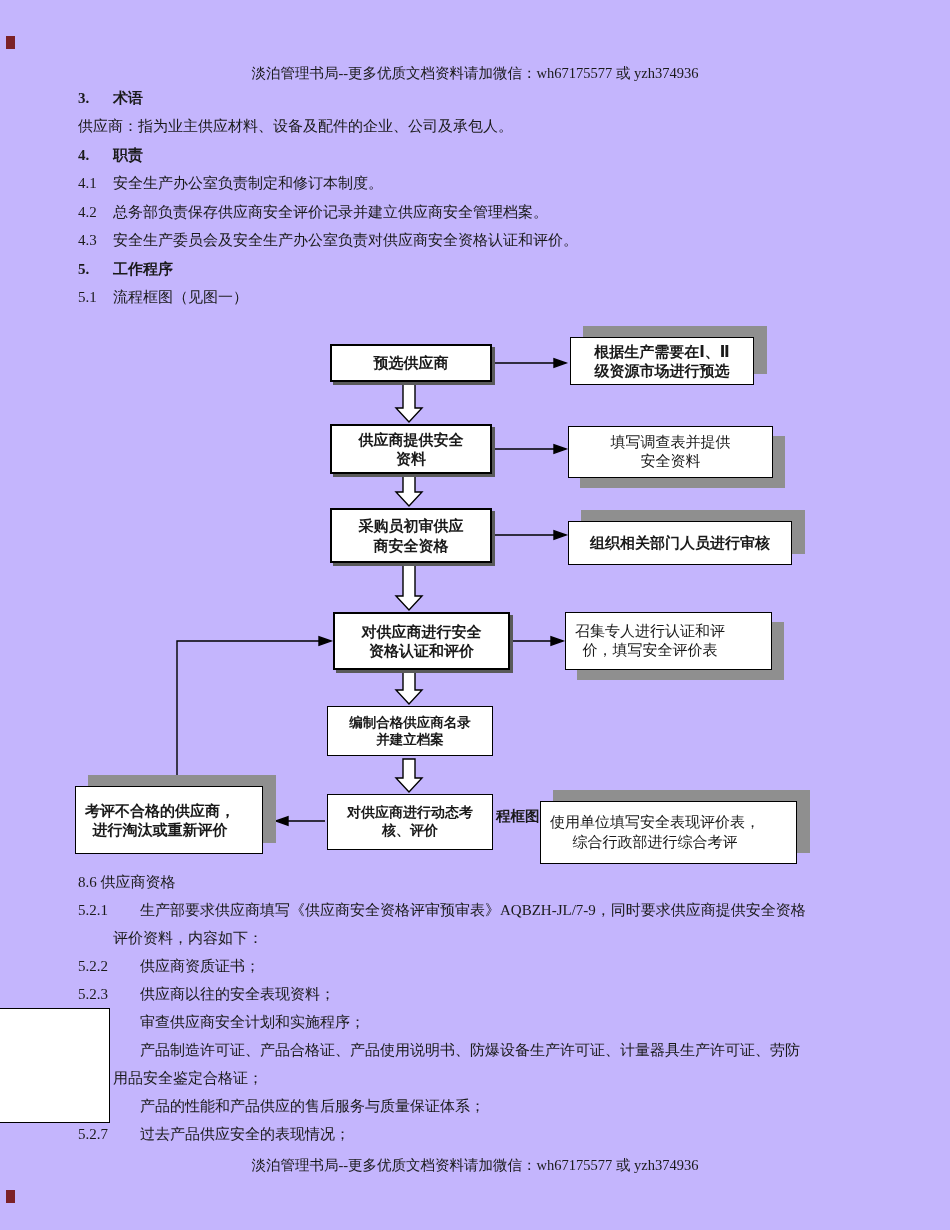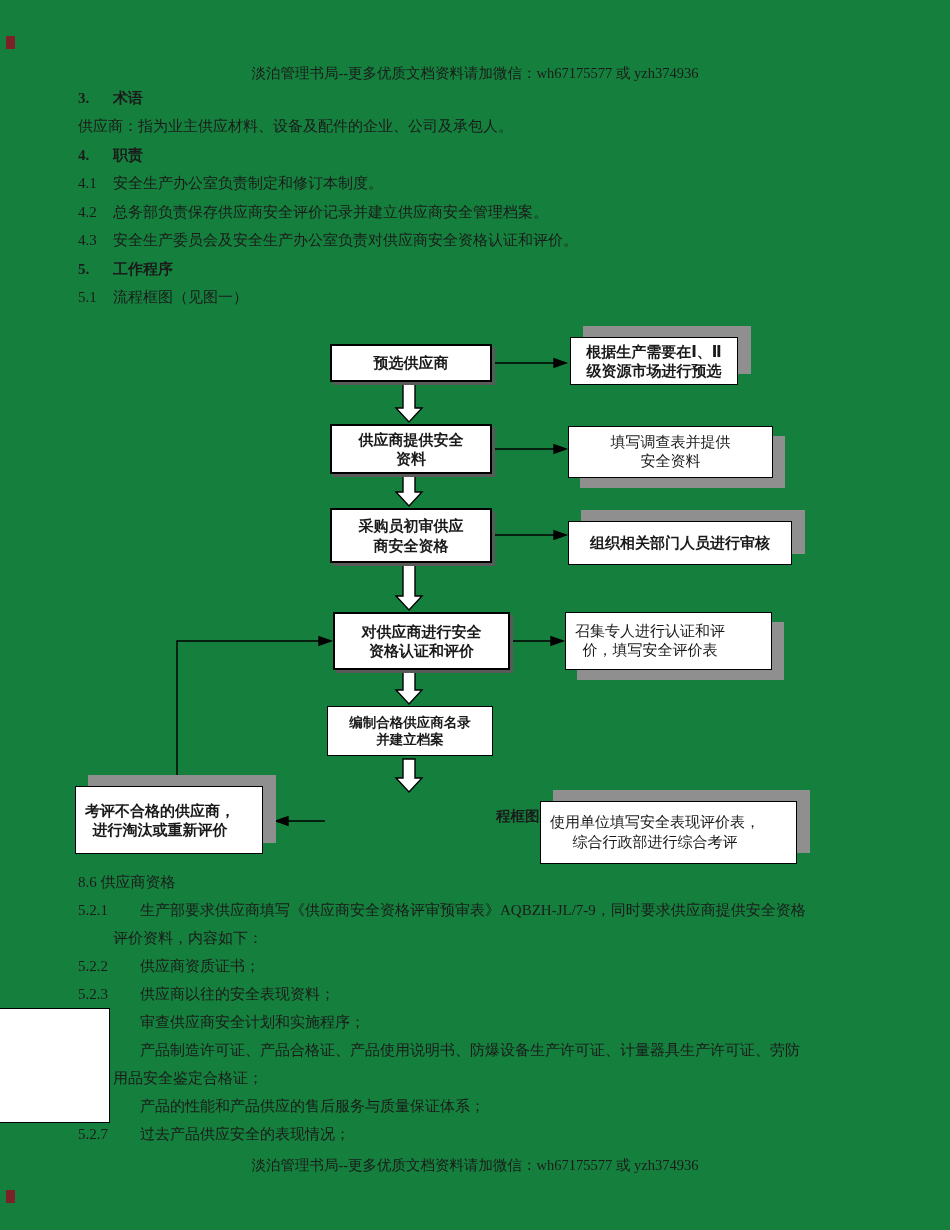--- a/index.html
+++ b/index.html
@@ -1,18 +1,18 @@
 <!DOCTYPE html>
 <html><head>
 <meta charset="utf-8">
 <style>
   * { margin:0; padding:0; box-sizing:border-box; }
   html,body { background:#ffffff; }
   .page {
-    position:relative; width:950px; height:1230px; background:#15803d;
+    position:relative; width:950px; height:1230px; background:#c4b5fd;
     font-family:"Liberation Serif","DejaVu Serif",serif;
     font-size:15px; color:#1a1a1a; overflow:hidden;
   }
   .hdr, .ftr { position:absolute; left:0; right:0; text-align:center; font-size:14.5px; }
   .hdr { top:64px; }
   .ftr { top:1156px; }
   .corner-mark { position:absolute; width:9px; height:13px; background:#7c2127; }
   .corner-mark.top { left:6px; top:36px; }
   .corner-mark.bottom { left:6px; top:1190px; }
 
@@ -122,22 +122,24 @@
 
     <div class="fb sh" style="left:330px; top:29px;  width:162px; height:38px;"><span>预选供应商</span></div>
     <div class="fb sh" style="left:330px; top:109px; width:162px; height:50px;"><span>供应商提供安全
 资料</span></div>
     <div class="fb sh" style="left:330px; top:193px; width:162px; height:55px;"><span>采购员初审供应
 商安全资格</span></div>
     <div class="fb sh" style="left:333px; top:297px; width:177px; height:58px;"><span>对供应商进行安全
 资格认证和评价</span></div>
     <div class="fb thin" style="left:327px; top:391px; width:166px; height:50px; font-size:13.5px;"><span>编制合格供应商名录
 并建立档案</span></div>
+    <div class="fb thin" style="left:327px; top:479px; width:166px; height:56px; font-size:14px;"><span>对供应商进行动态考
+核、评价</span></div>
 
-    <div class="fb thin sur" style="left:570px; top:22px;  width:168px; height:48px;align-items:center;"><span>根据生产需要在Ⅰ、Ⅱ
+    <div class="fb thin sur" style="left:570px; top:22px;  width:184px; height:48px;align-items:center;"><span>根据生产需要在Ⅰ、Ⅱ
 级资源市场进行预选</span></div>
     <div class="fb thin serif sdr" style="left:568px; top:111px; width:205px; height:52px;"><span>填写调查表并提供
 安全资料</span></div>
     <div class="fb thin sur" style="left:568px; top:206px; width:224px; height:44px;"><span>组织相关部门人员进行审核</span></div>
     <div class="fb thin serif sdr left" style="left:565px; top:297px; width:207px; height:58px;"><span>召集专人进行认证和评
 价，填写安全评价表</span></div>
     <div class="fb thin serif sur left" style="left:540px; top:486px; width:257px; height:63px;"><span>使用单位填写安全表现评价表，
 综合行政部进行综合考评</span></div>
 
     <div class="fb thin sur left" style="left:75px; top:471px; width:188px; height:68px;"><span>考评不合格的供应商，

